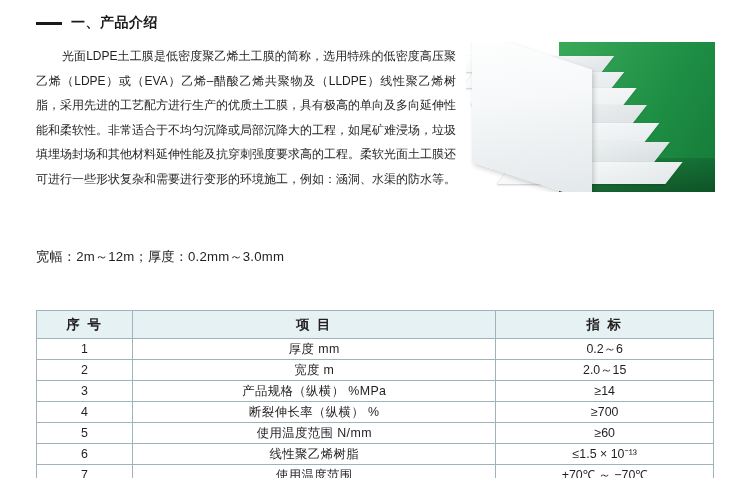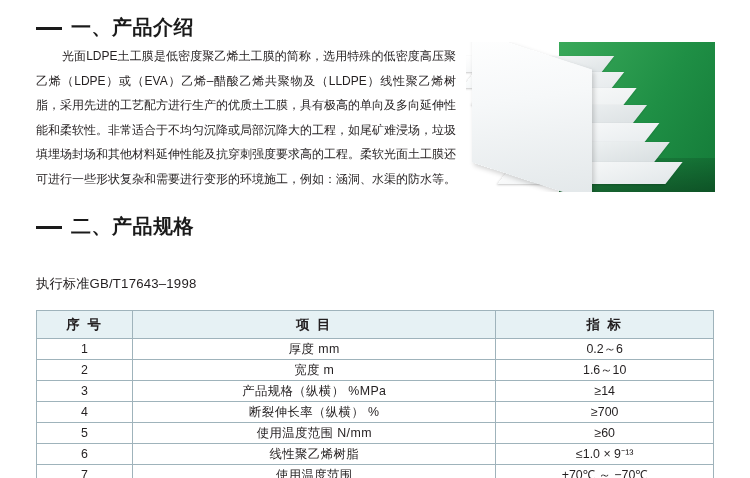--- a/index.html
+++ b/index.html
@@ -20,21 +20,21 @@
     position: relative;
     width: 750px;
     height: 478px;
     box-sizing: border-box;
   }
 
   
   .section-heading {
     display: flex;
     align-items: center;
-    font-size: 20px;
+    font-size: 14px;
     font-weight: bold;
     letter-spacing: 0.5px;
     color: #1a1a1a;
   }
   .heading-rule {
     width: 26px;
     height: 3px;
     background: #1a1a1a;
     margin-right: 9px;
     margin-top: 1px;
@@ -180,65 +180,61 @@
     <div class="sheet s1"></div>
     <div class="sheet s2"></div>
     <div class="sheet s3"></div>
     <div class="sheet s4"></div>
     <div class="sheet s5"></div>
     <div class="sheet s6"></div>
     <div class="sheet s7"></div>
     <div class="sheet-front"></div>
   </div>
 
-  <div class="section-heading" id="heading-2">
-    <span class="heading-rule"></span>
-    <span>二、产品规格</span>
-  </div>
-
-  <div class="spec-line" id="spec-line-2">执行标准GB/T17643–1998</div>
+
+  <div class="spec-line" id="spec-line-1">宽幅：2m～12m；厚度：0.2mm～3.0mm</div>
 
   <table class="spec-table">
     <thead>
       <tr>
         <th class="col-no">序  号</th>
         <th class="col-item">项  目</th>
         <th class="col-index">指  标</th>
       </tr>
     </thead>
     <tbody>
       <tr>
         <td>1</td>
         <td class="cell-item">厚度  mm</td>
         <td>0.2～6</td>
       </tr>
       <tr>
         <td>2</td>
         <td class="cell-item">宽度  m</td>
-        <td>1.6～10</td>
+        <td>2.0～15</td>
       </tr>
       <tr>
         <td>3</td>
         <td class="cell-item">产品规格（纵横）  %MPa</td>
         <td>≥14</td>
       </tr>
       <tr>
         <td>4</td>
         <td class="cell-item">断裂伸长率（纵横）  %</td>
         <td>≥700</td>
       </tr>
       <tr>
         <td>5</td>
         <td class="cell-item">使用温度范围  N/mm</td>
         <td>≥60</td>
       </tr>
       <tr>
         <td>6</td>
         <td class="cell-item">线性聚乙烯树脂</td>
-        <td>≤1.0 × 9⁻¹³</td>
+        <td>≤1.5 × 10⁻¹³</td>
       </tr>
       <tr>
         <td>7</td>
         <td class="cell-item">使用温度范围</td>
         <td>+70℃ ～ −70℃</td>
       </tr>
     </tbody>
   </table>
 
 </div>

